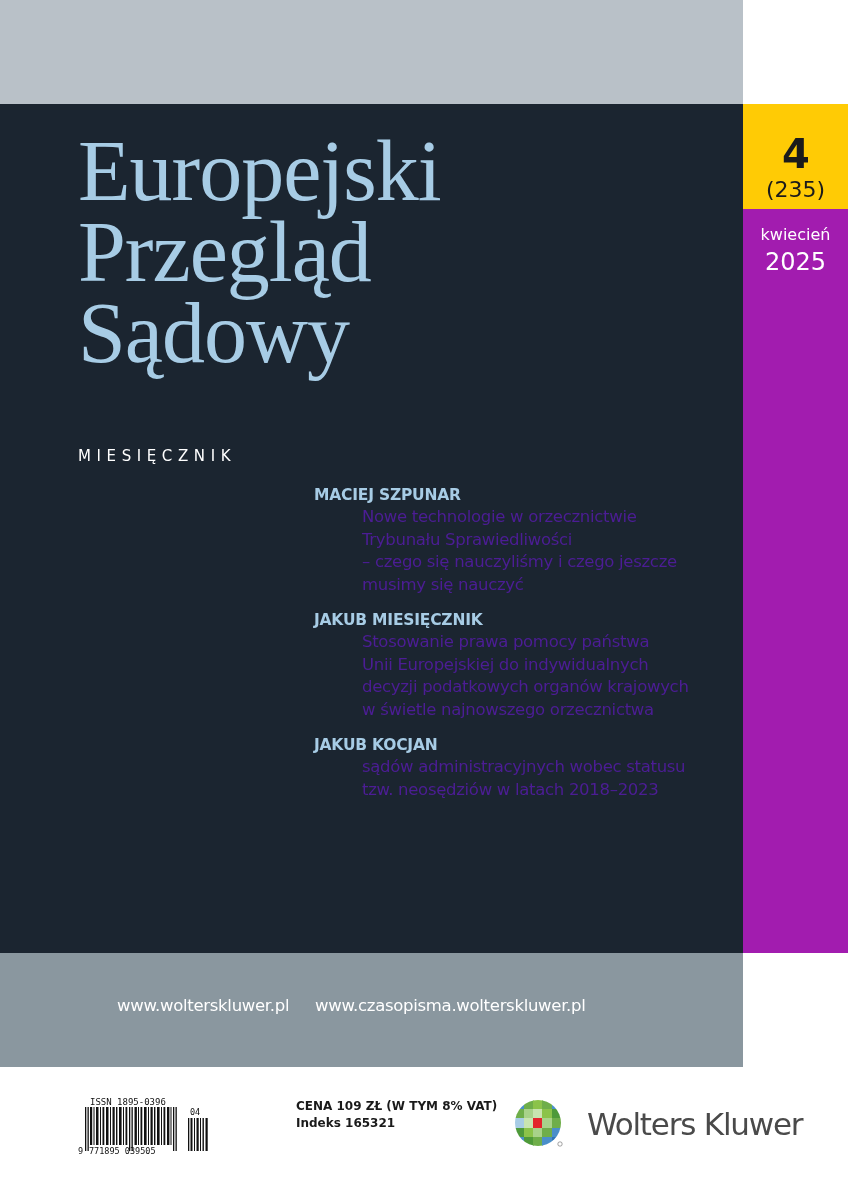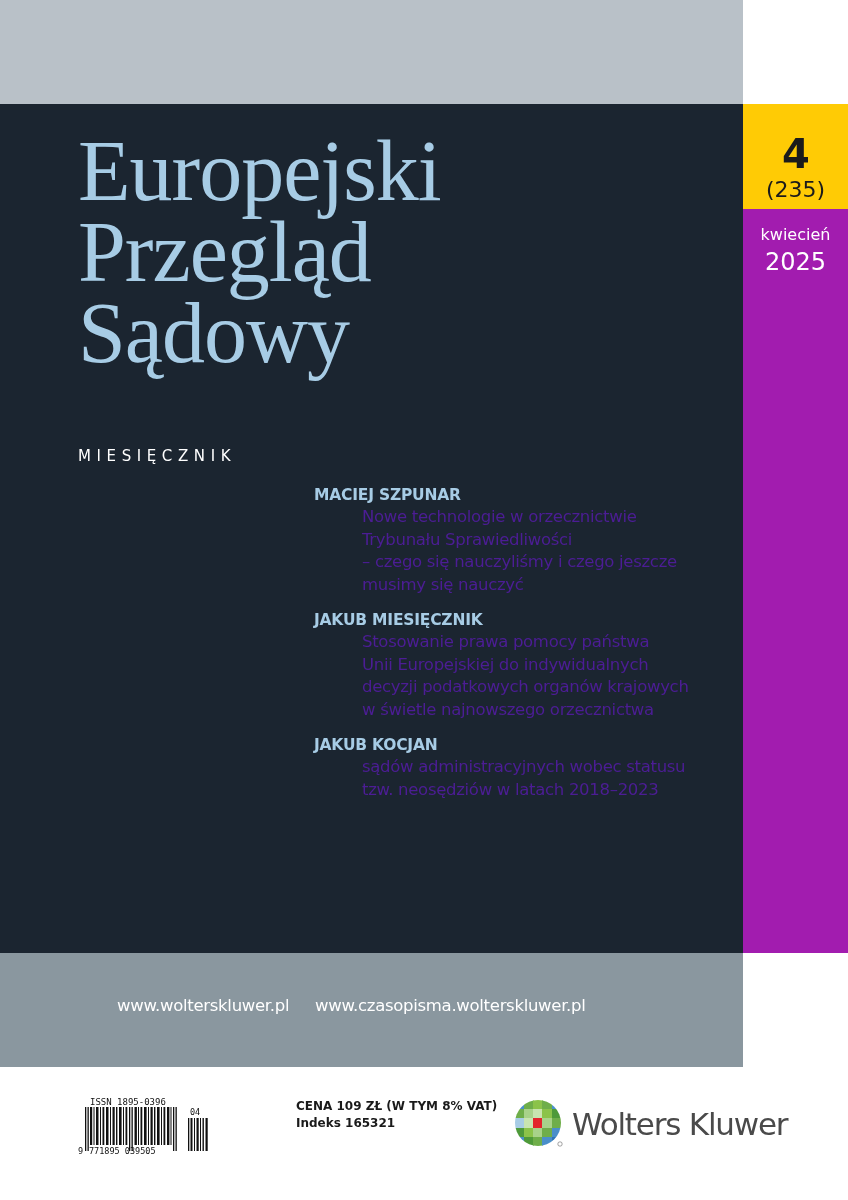--- a/index.html
+++ b/index.html
@@ -27,21 +27,21 @@
 
     .footer-band { position: absolute; left: 0; top: 953px; width: 743px; height: 114px; background: #8a979f; }
     .footer-url { position: absolute; top: 43px; color: #ffffff; font-family: "DejaVu Sans", sans-serif; font-size: 16.5px; letter-spacing: -0.3px; }
     .footer-url-1 { left: 82px; margin-left: 35px; }
     .footer-url-2 { left: 315px; }
 
     .barcode { position: absolute; left: 78px; top: 1096px; width: 140px; height: 60px; }
     .price-block { position: absolute; left: 296px; top: 1098px; color: #1a1a1a; font-family: "DejaVu Sans", sans-serif; font-size: 12px; line-height: 17px; font-weight: bold; }
     .price-block span { display: block; }
 
-    .logo { position: absolute; left: 514px; top: 1099px; display: flex; align-items: center; }
+    .logo { position: absolute; left: 514px; top: 1099px; display: flex; align-items: center; gap: 15px; }
     .logo-mark { width: 50px; height: 50px; }
     .logo-text { margin-left: 8px; color: #4a4a4a; font-family: "DejaVu Sans", sans-serif; font-size: 31px; letter-spacing: -1.2px; }
   </style>
 </head>
 <body>
 
 <div class="top-band"></div>
 
 <div class="main-panel">
 </div>

